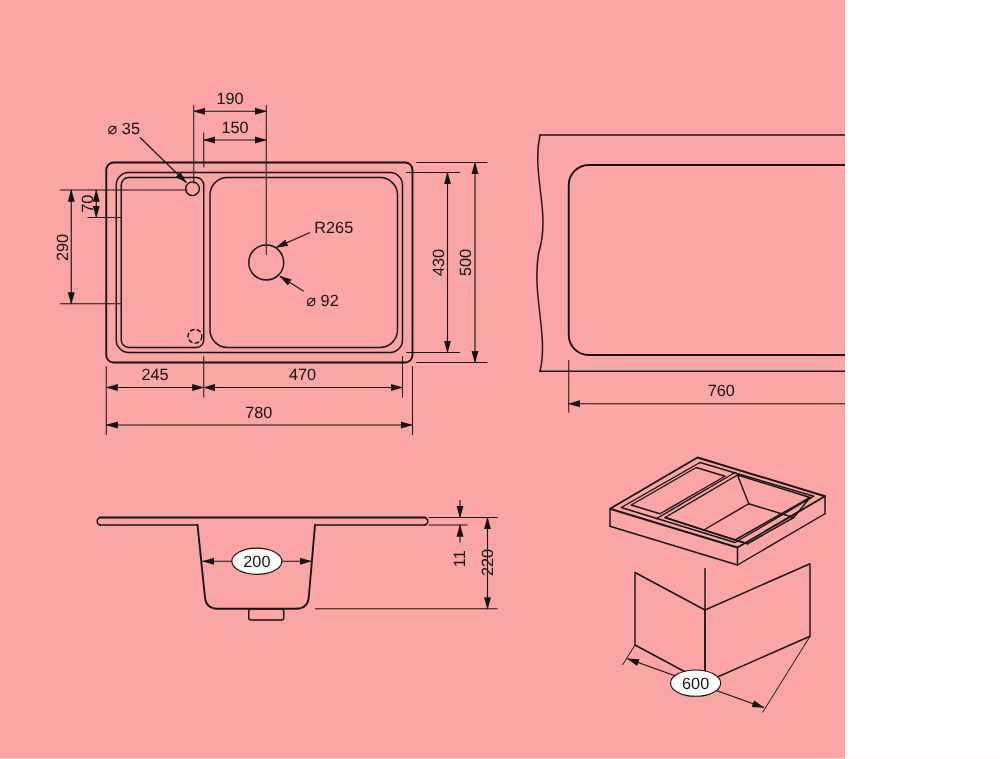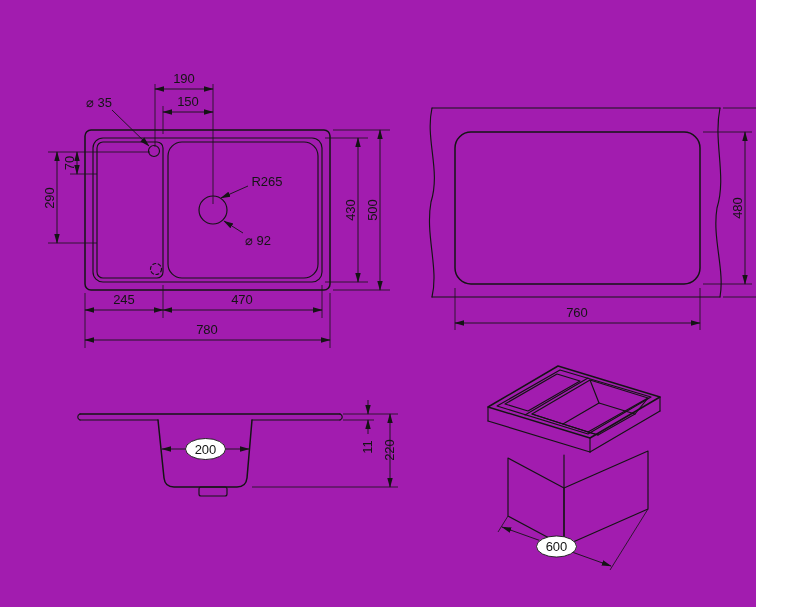--- a/index.html
+++ b/index.html
@@ -1,16 +1,16 @@
 <!DOCTYPE html>
 <html><head>
 <meta charset="utf-8">
 <style>
   html,body{margin:0;padding:0;background:#fff;}
-  .sheet{position:relative;width:756px;height:607px;background:#a21caf;overflow:hidden;
+  .sheet{position:relative;width:676px;height:607px;background:#fca5a5;overflow:hidden;
          font-family:"Liberation Sans", sans-serif;}
   svg text{font-family:"Liberation Sans", sans-serif;font-size:13px;fill:#141414;}
   .obj{stroke:#141414;fill:none;stroke-width:1.5;stroke-linecap:round;stroke-linejoin:round;}
   .obj2{stroke:#141414;fill:none;stroke-width:1.15;stroke-linecap:round;stroke-linejoin:round;}
   .thin{stroke:#141414;fill:none;stroke-width:0.8;}
   .dim{stroke:#141414;fill:none;stroke-width:0.9;}
   .oval{fill:#ffffff;stroke:#141414;stroke-width:0.9;}
   .dashed{stroke-dasharray:3 2.5;}
 </style>
 </head>

